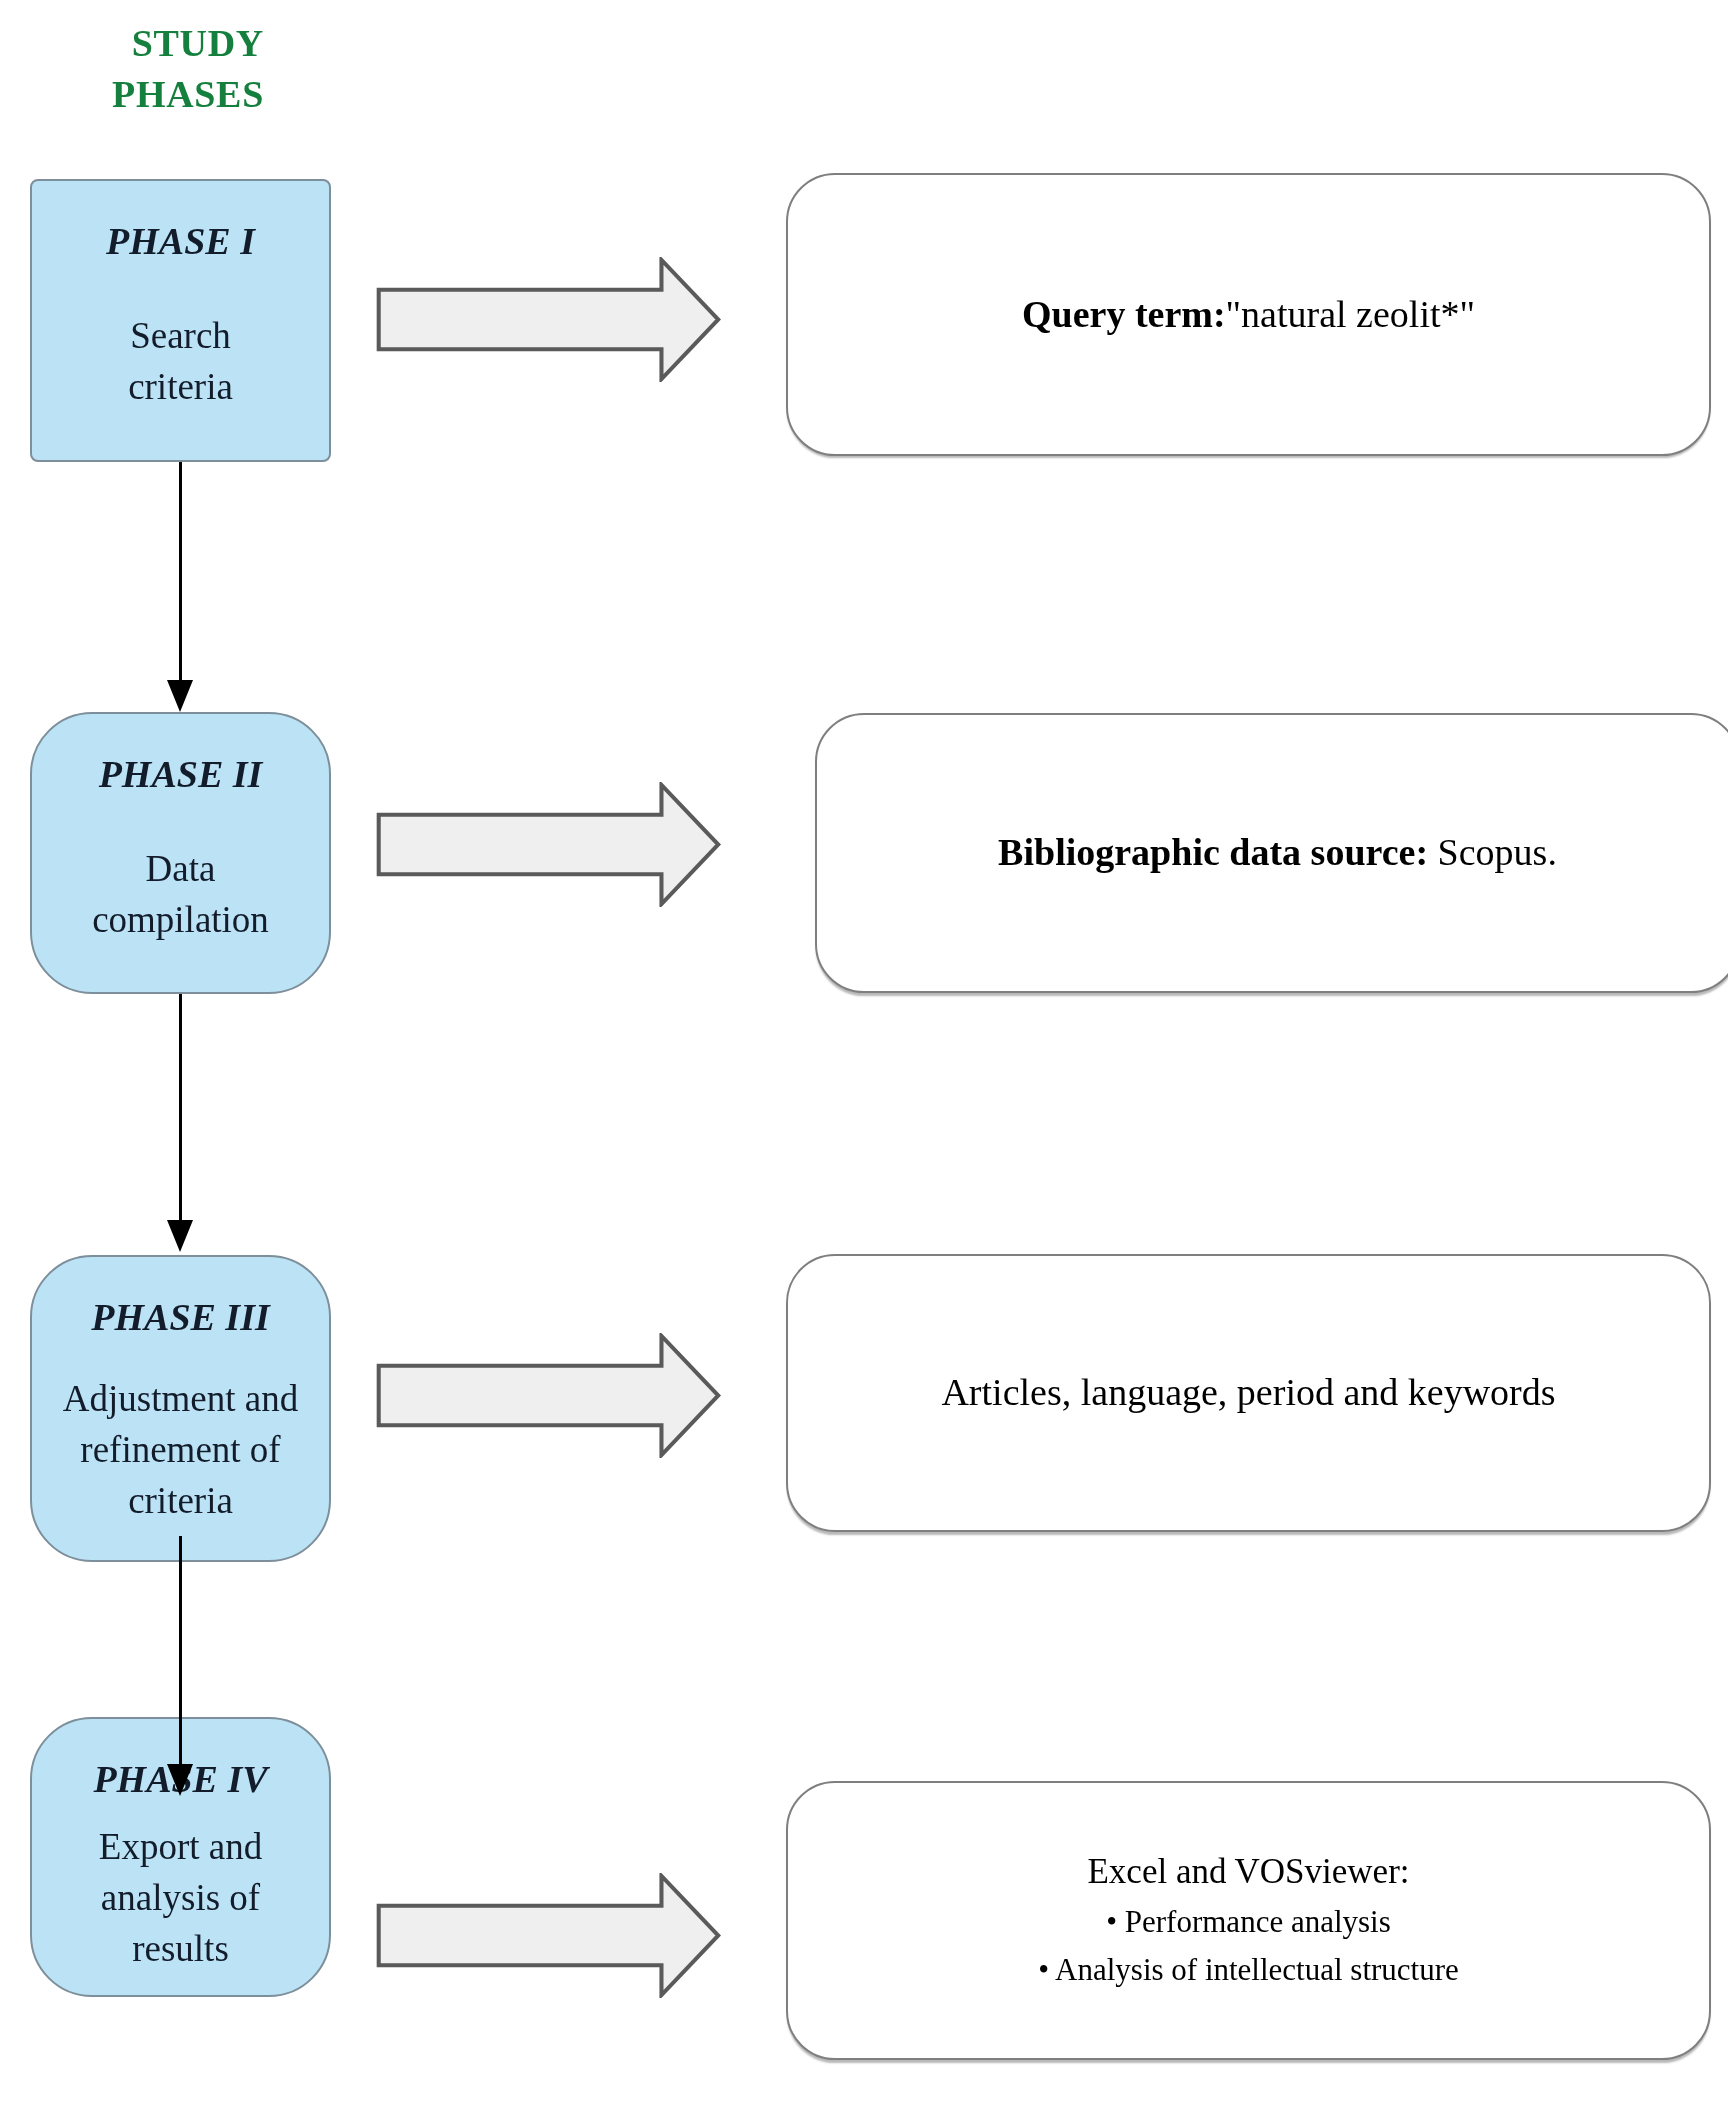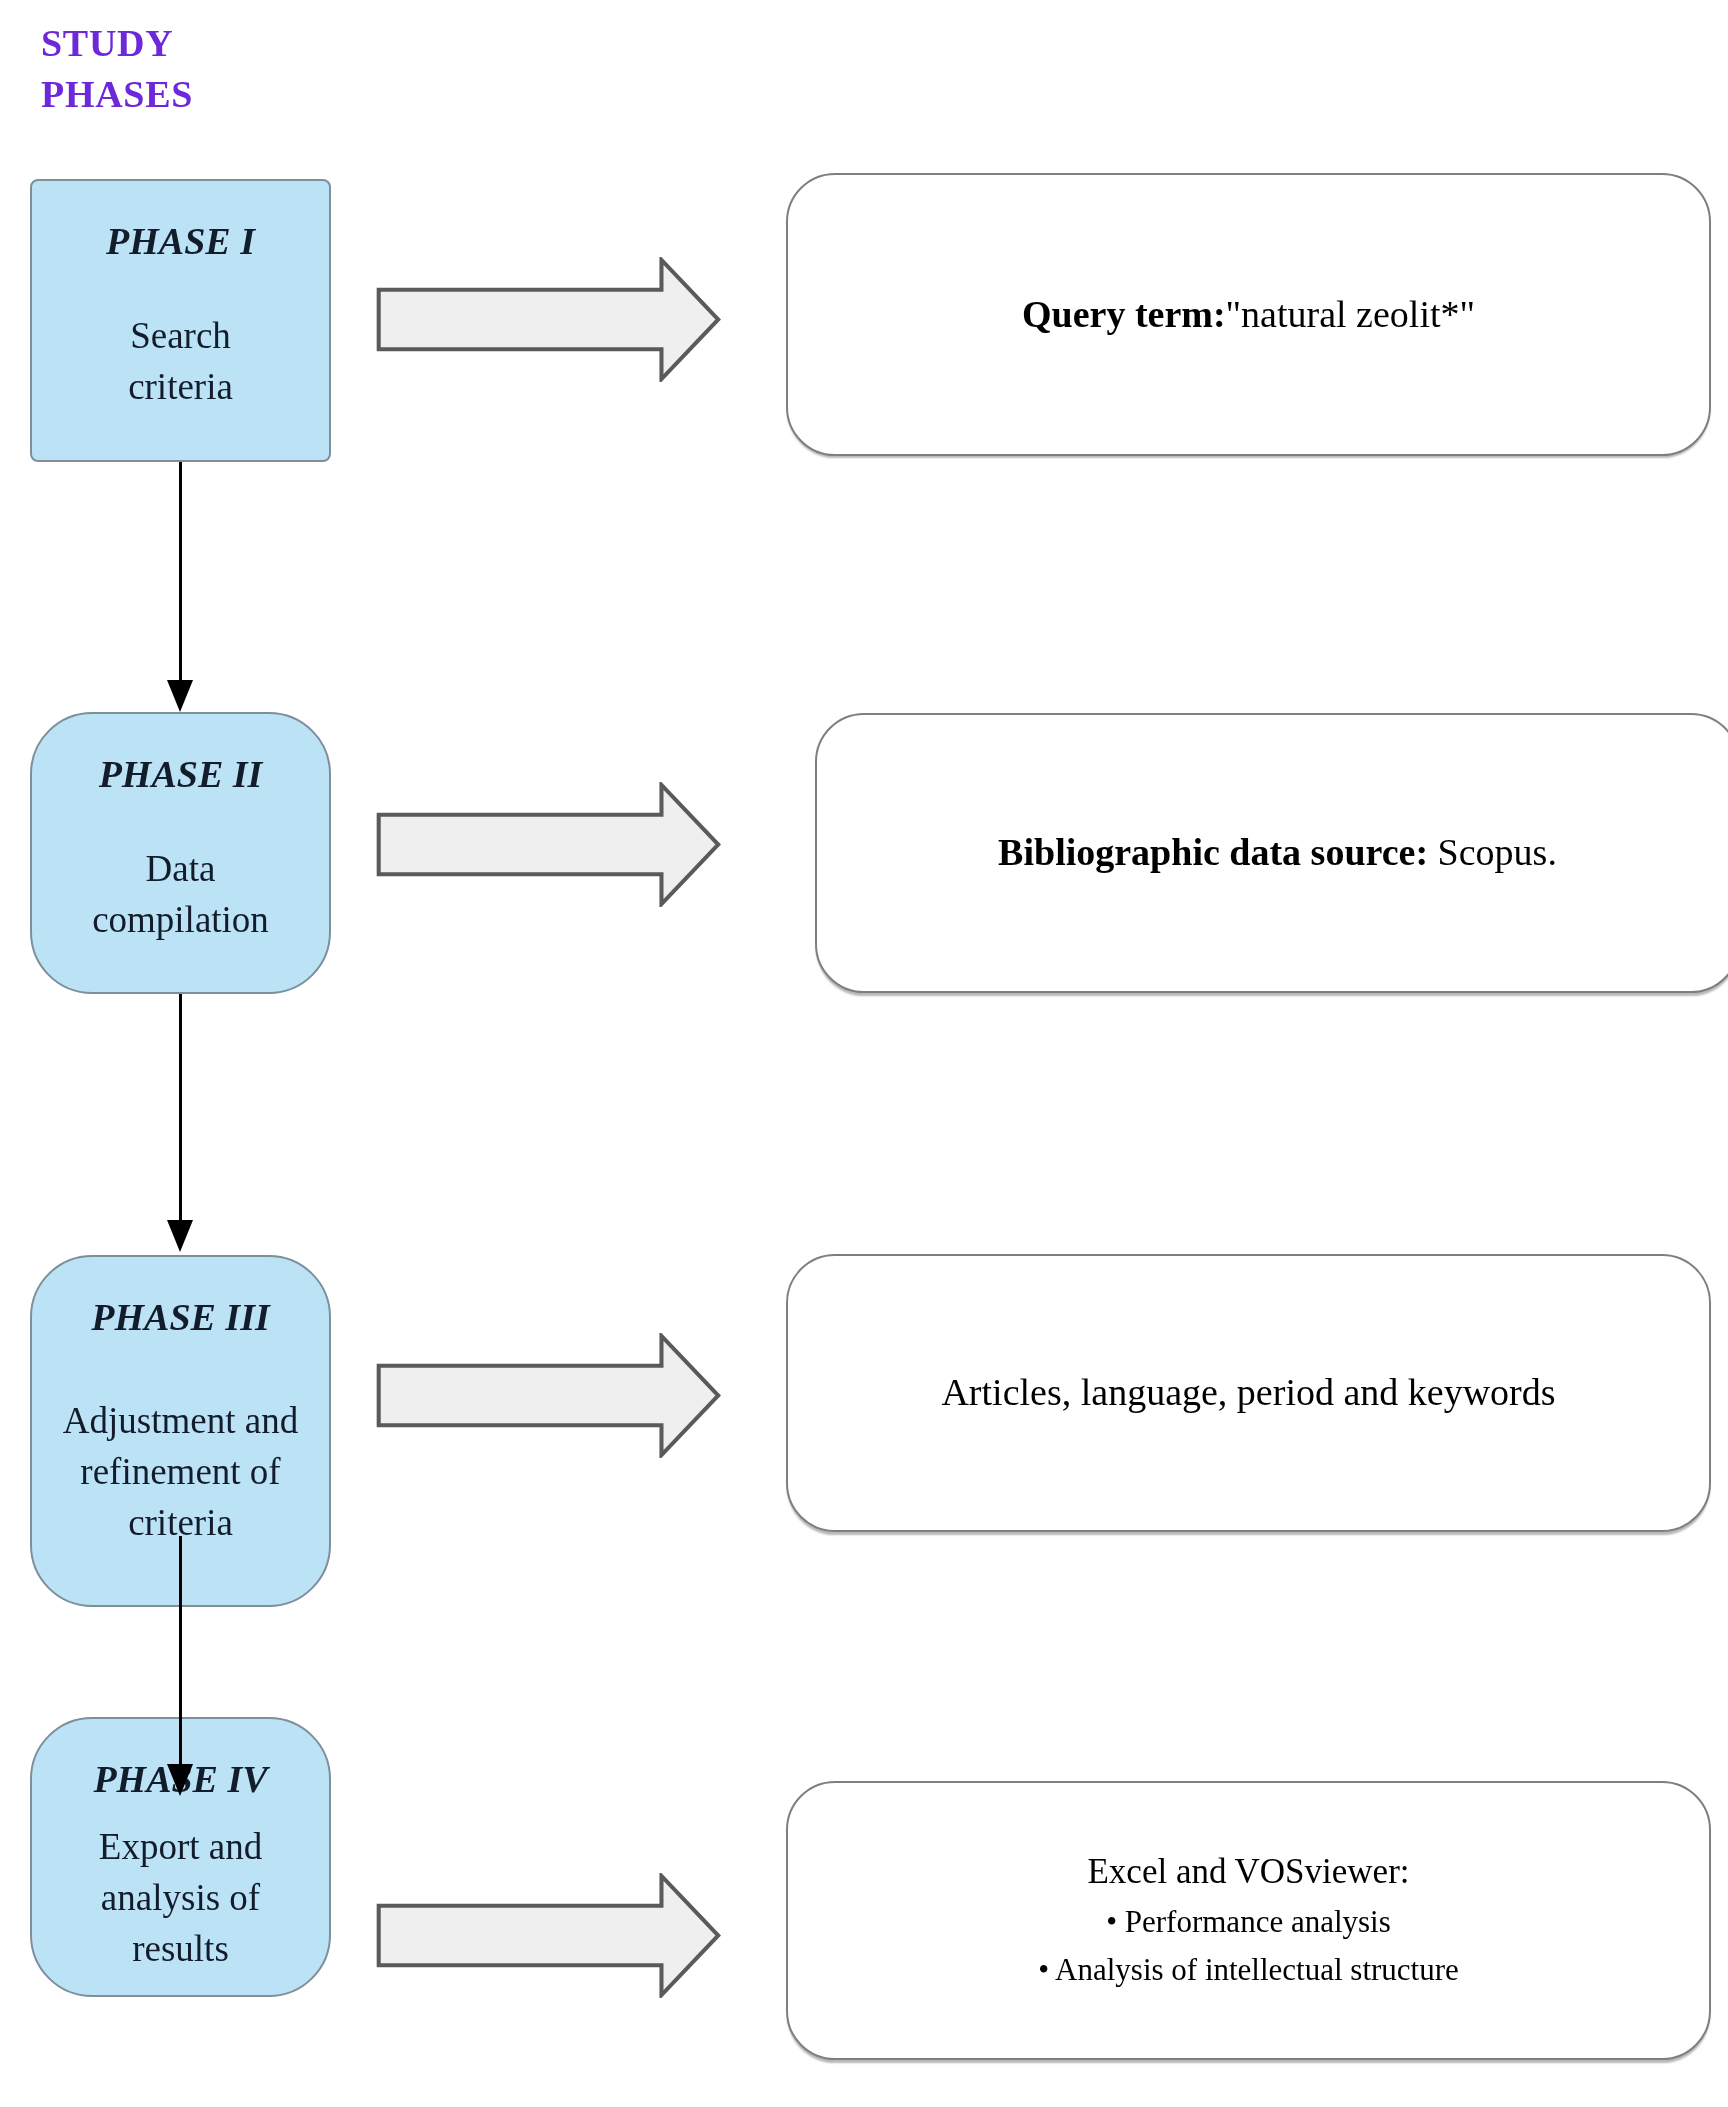--- a/index.html
+++ b/index.html
@@ -11,37 +11,37 @@
   html,body{margin:0;padding:0;}
   body{
     width:1728px;height:2108px;background:var(--background);
     font-family:"Liberation Serif","DejaVu Serif",serif;
   }
   #canvas{position:relative;width:1728px;height:2108px;overflow:hidden;background:var(--background);}
 
   
   .title{
     position:absolute;left:41px;top:17.6px;width:223px;
-    text-align:left;font-weight:bold;font-size:38px;line-height:1.34;
-    color:#6d28d9;white-space:pre-line;letter-spacing:0.7px;
+    text-align:right;font-weight:bold;font-size:38px;line-height:1.34;
+    color:#15803d;white-space:pre-line;letter-spacing:0.7px;
   }
 
   
   .phase{
     position:absolute;left:30px;width:301px;
     background:var(--phase-fill);
     border:2px solid var(--phase-border);
     border-radius:62px;
     box-sizing:border-box;
     display:flex;flex-direction:column;align-items:center;
     color:var(--phase-text);
   }
   .p1{top:179px;height:283px;border-radius:8px;}
   .p2{top:712px;height:282px;}
-  .p3{top:1255px;height:352px;justify-content:space-between;}
+  .p3{top:1255px;height:307px;justify-content:space-between;}
   .p4{top:1717px;height:280px;}
   .phase-title{
     margin-top:38px;font-weight:bold;font-style:italic;font-size:38px;line-height:1.2;
     text-align:center;
   }
   .phase-desc{
     flex:1;display:flex;align-items:center;justify-content:center;
     text-align:center;font-size:37px;line-height:1.38;white-space:pre-line;
     padding-bottom:2px;
   }

